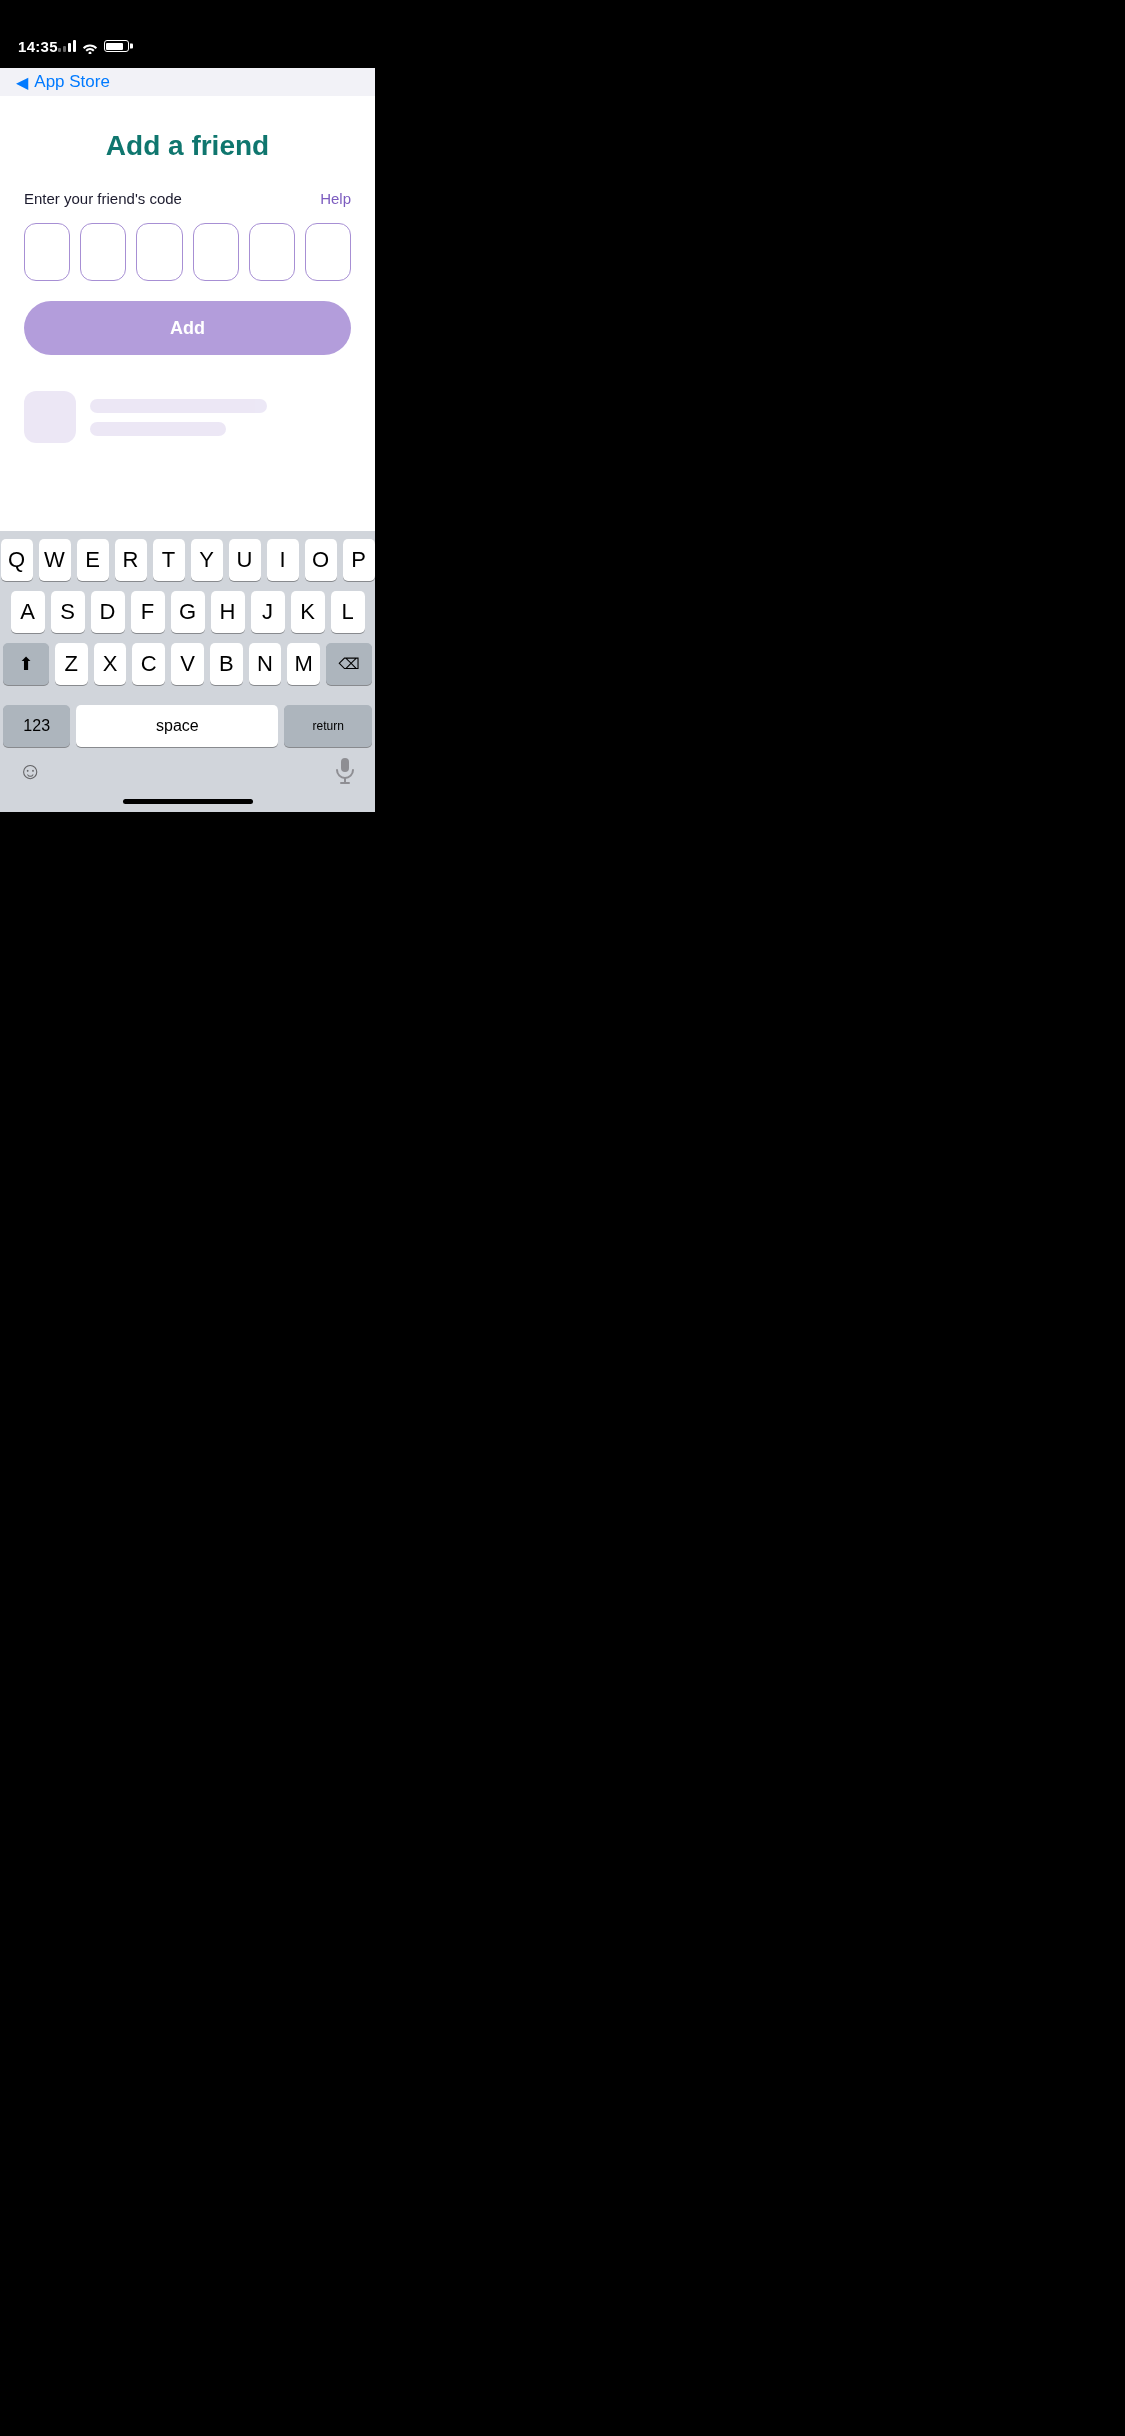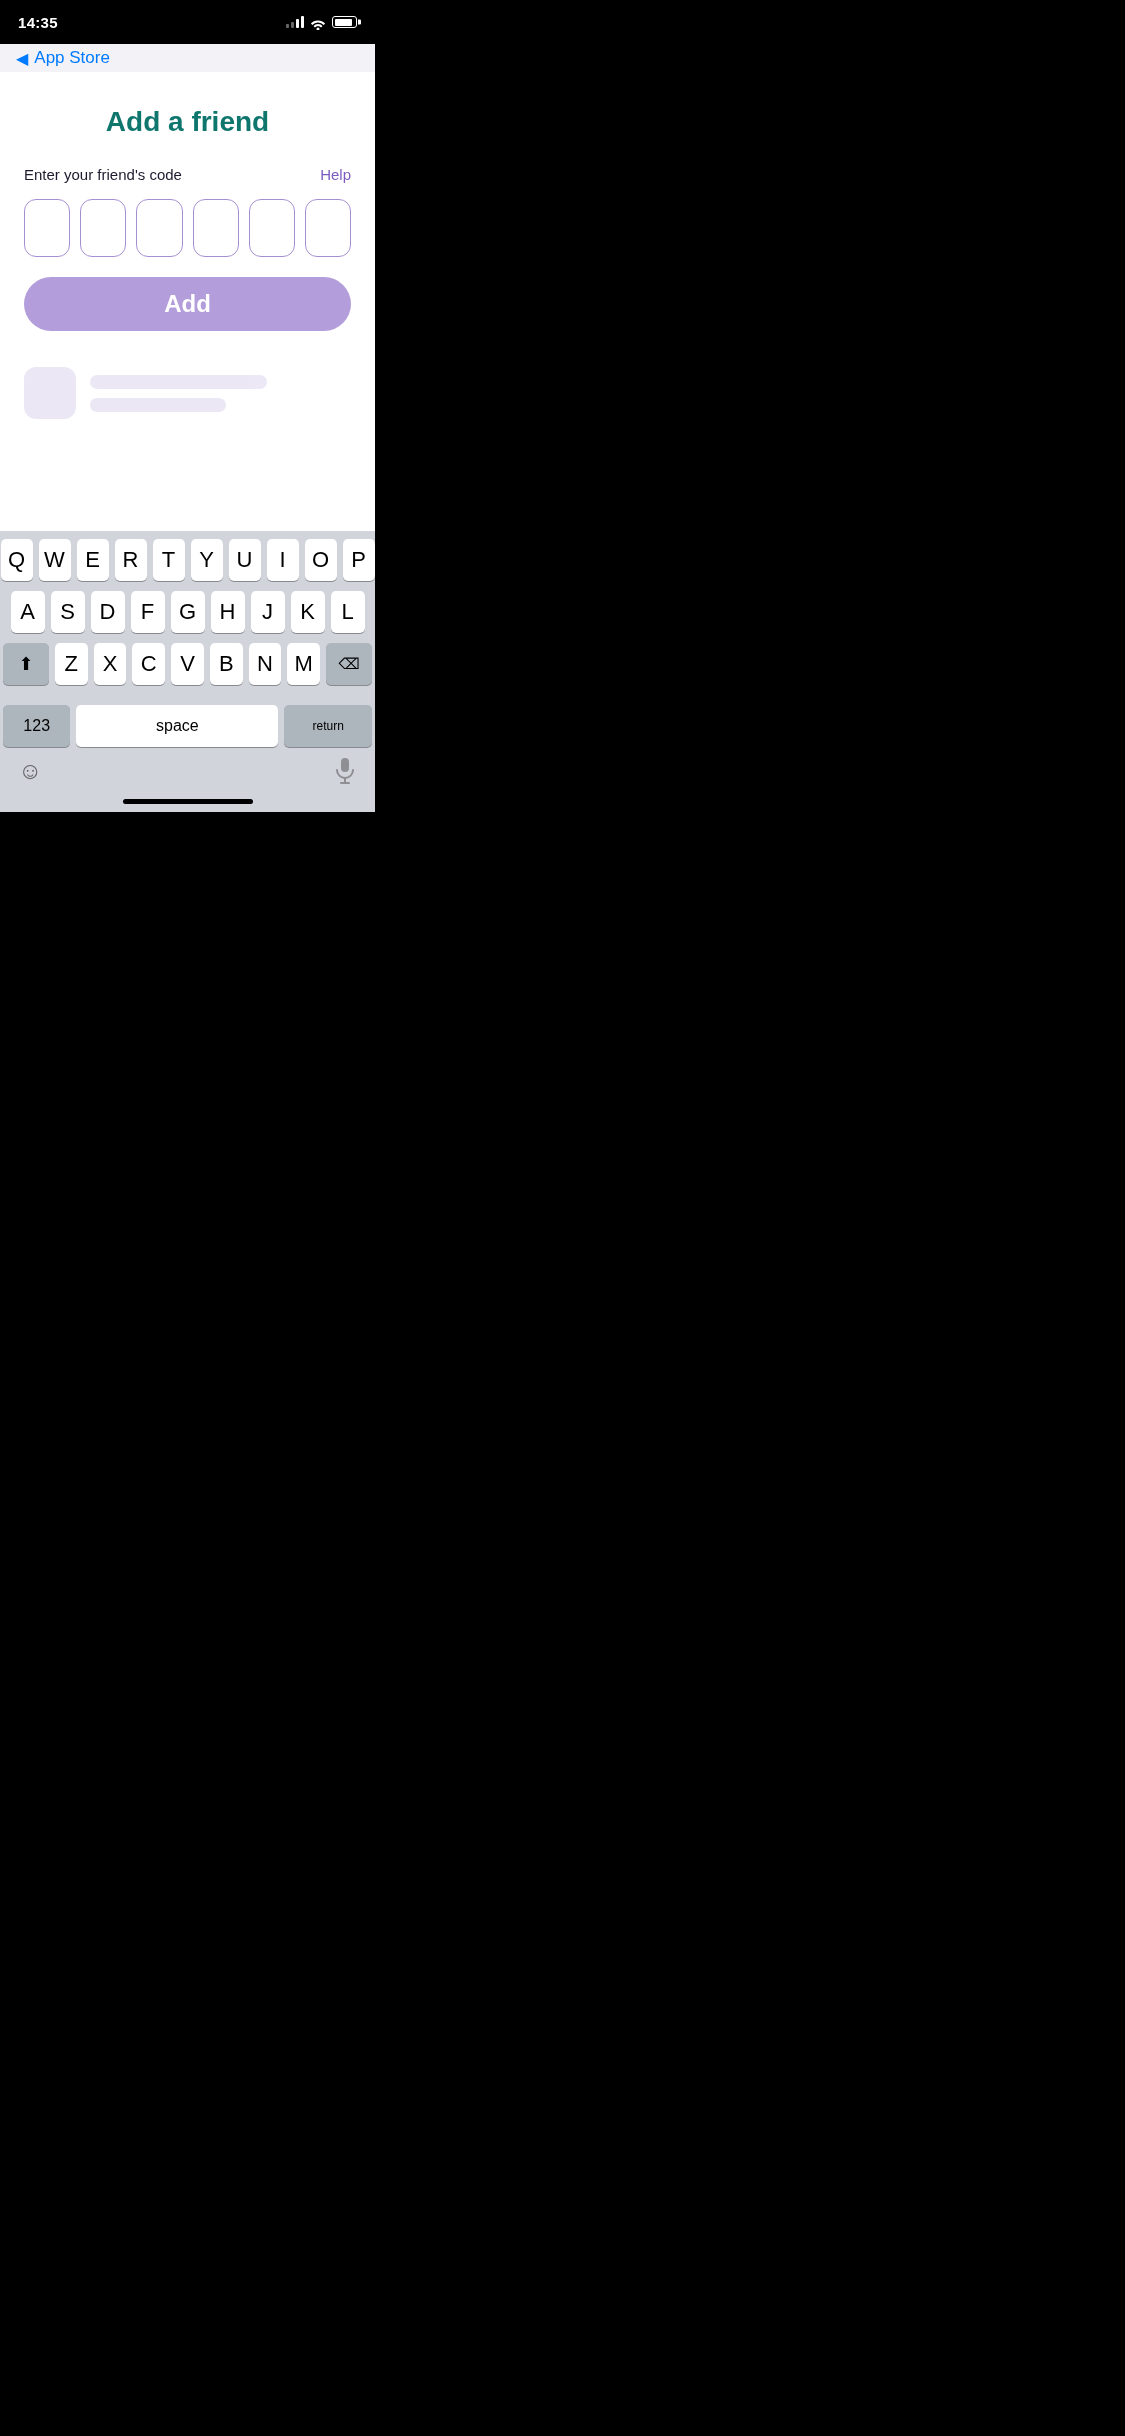--- a/index.html
+++ b/index.html
@@ -13,23 +13,23 @@
       overflow: hidden;
       position: relative;
     }
 
     
     .status-bar {
       background: #000;
       height: 44px;
       display: flex;
       align-items: center;
-      justify-content: space-between;
       padding: 0 18px;
       position: relative;
+      margin-top: 24px;
     }
     .status-time {
       color: #fff;
       font-size: 15px;
       font-weight: 600;
       letter-spacing: 0.3px;
     }
     .status-icons {
       display: flex;
       align-items: center;
@@ -163,21 +163,21 @@
     }
 
     
     .add-button {
       width: 100%;
       height: 54px;
       background: #b39ddb;
       border-radius: 28px;
       border: none;
       color: #fff;
-      font-size: 24px;
+      font-size: 18px;
       font-weight: 600;
       cursor: pointer;
       margin-bottom: 28px;
     }
 
     
     .skeleton-item {
       display: flex;
       align-items: center;
       gap: 14px;

